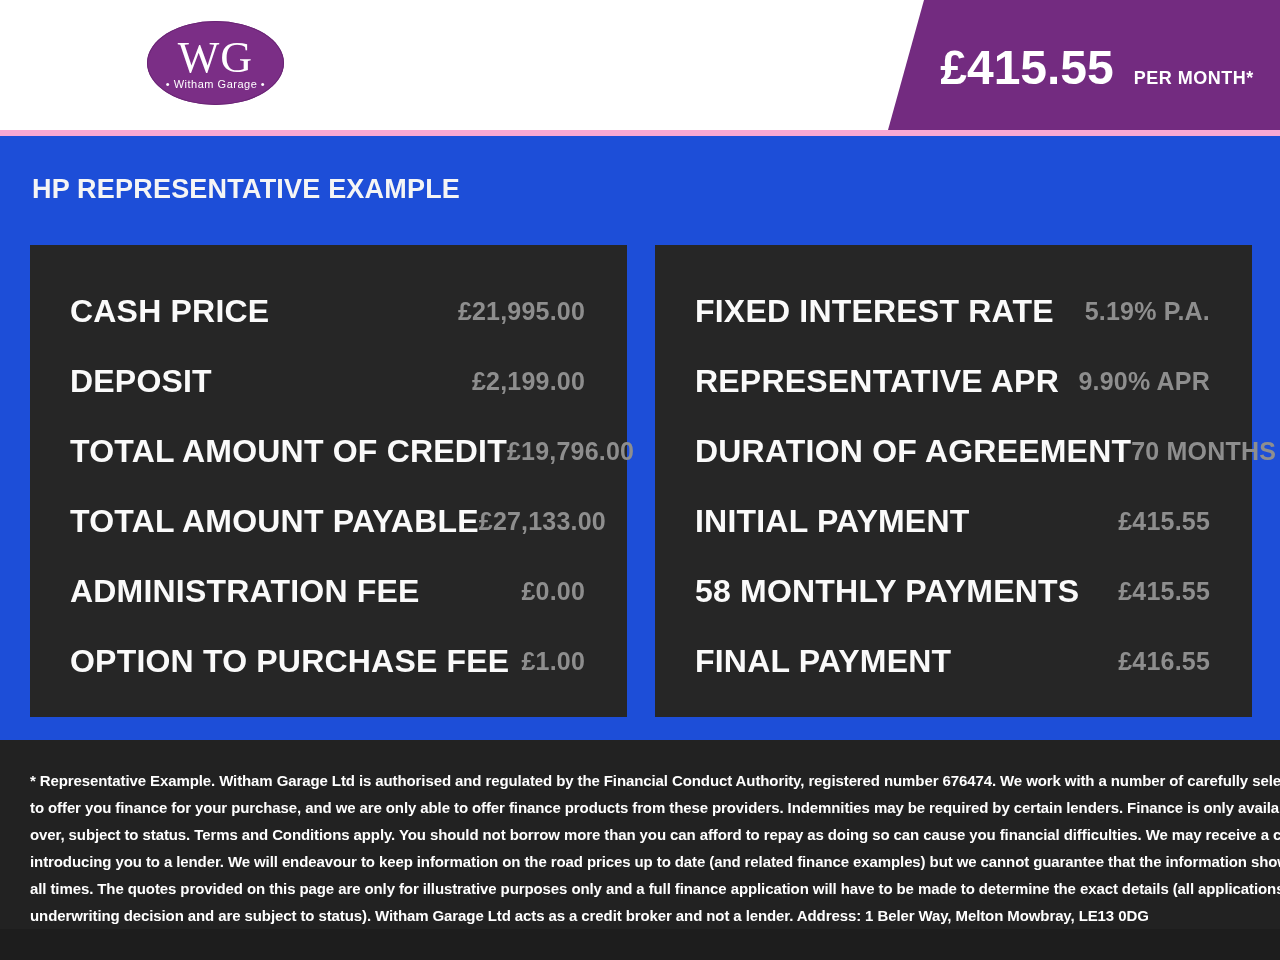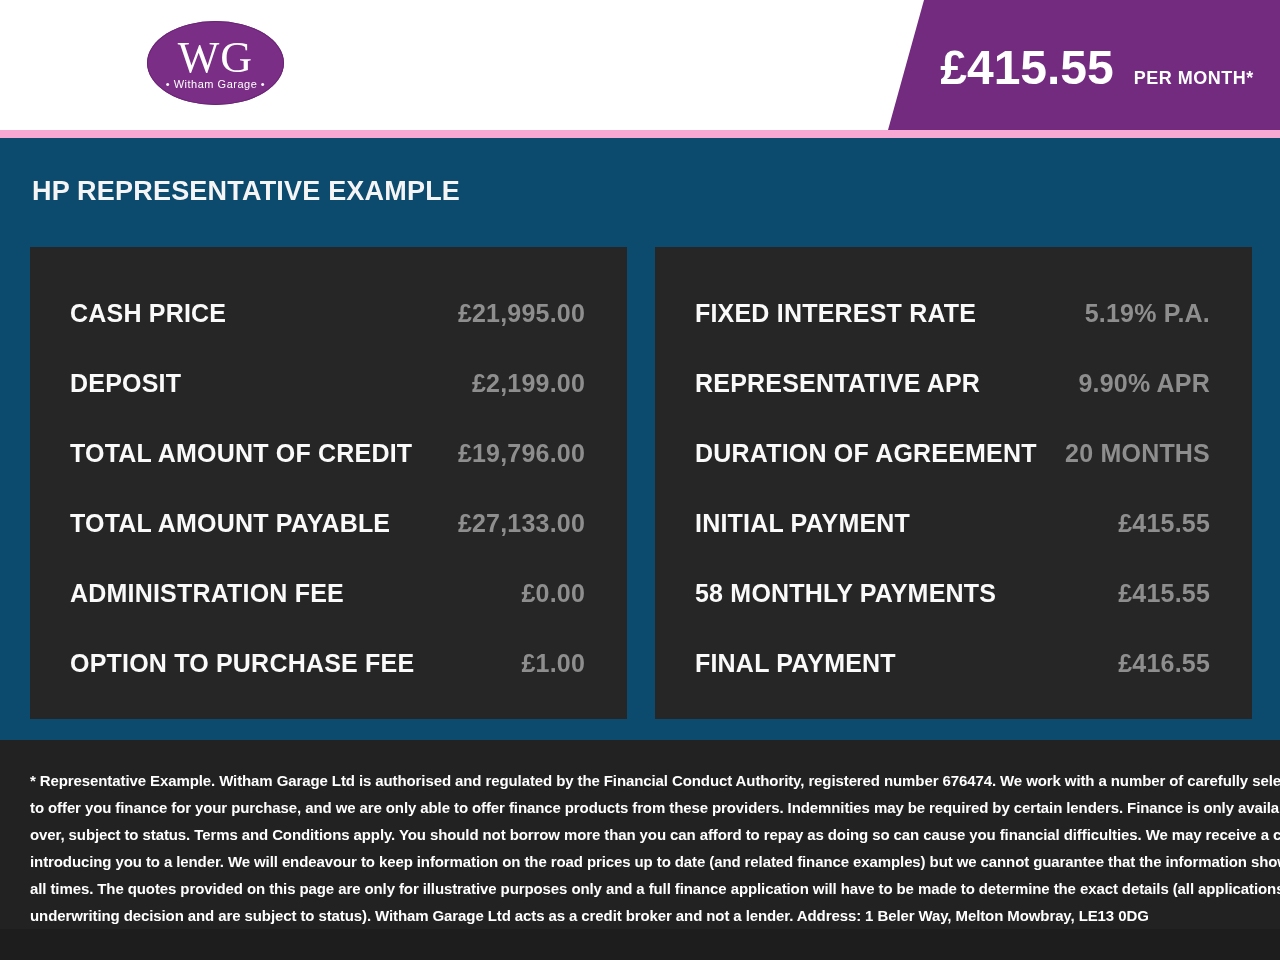--- a/index.html
+++ b/index.html
@@ -42,22 +42,22 @@
     display: flex; align-items: baseline; justify-content: center;
     padding-left: 26px; box-sizing: border-box;
   }
   .banner-inner { display: flex; align-items: baseline; gap: 20px; margin-top: 40px; }
   .banner-price { color: #ffffff; font-size: 48px; font-weight: bold; letter-spacing: 0px; }
   .banner-per { color: #ffffff; font-size: 18px; font-weight: bold; letter-spacing: 0.5px; }
 
   
   .main {
     flex: 0 0 610px; height: 610px;
-    background: #0c4a6e;
-    border-top: 8px solid #f9a8d4;
+    background: #1d4ed8;
+    border-top: 6px solid #f9a8d4;
     box-sizing: border-box;
   }
   .page-title {
     margin: 38px 0 0 32px;
     color: #f5f5f5; font-size: 27px; font-weight: bold; letter-spacing: 0.2px;
   }
   .panels {
     display: flex; gap: 28px;
     margin: 40px 0 0 30px;
   }
@@ -65,21 +65,21 @@
     width: 597px; height: 472px;
     background: #262626;
     box-sizing: border-box;
     padding: 31px 42px 21px 40px;
     display: flex; flex-direction: column;
   }
   .row {
     height: 70px; flex: 0 0 70px;
     display: flex; align-items: center; justify-content: space-between;
   }
-  .row-label { color: #fafafa; font-size: 25px; font-weight: bold; letter-spacing: 0.2px; white-space: nowrap; }
+  .row-label { color: #fafafa; font-size: 32px; font-weight: bold; letter-spacing: 0.2px; white-space: nowrap; }
   .row-value { color: #8e8e8e; font-size: 25px; font-weight: bold; letter-spacing: 0.2px; white-space: nowrap; text-align: center; }
 
   
   .footer {
     flex: 1 1 auto;
     background: #222222;
     padding: 27px 30px 0 30px;
     box-sizing: border-box;
   }
   .footer-line {
@@ -141,21 +141,21 @@
         <div class="row">
           <span class="row-label">FIXED INTEREST RATE</span>
           <span class="row-value">5.19% P.A.</span>
         </div>
         <div class="row">
           <span class="row-label">REPRESENTATIVE APR</span>
           <span class="row-value">9.90% APR</span>
         </div>
         <div class="row">
           <span class="row-label">DURATION OF AGREEMENT</span>
-          <span class="row-value">20 MONTHS</span>
+          <span class="row-value">70 MONTHS</span>
         </div>
         <div class="row">
           <span class="row-label">INITIAL PAYMENT</span>
           <span class="row-value">£415.55</span>
         </div>
         <div class="row">
           <span class="row-label">58 MONTHLY PAYMENTS</span>
           <span class="row-value">£415.55</span>
         </div>
         <div class="row">

